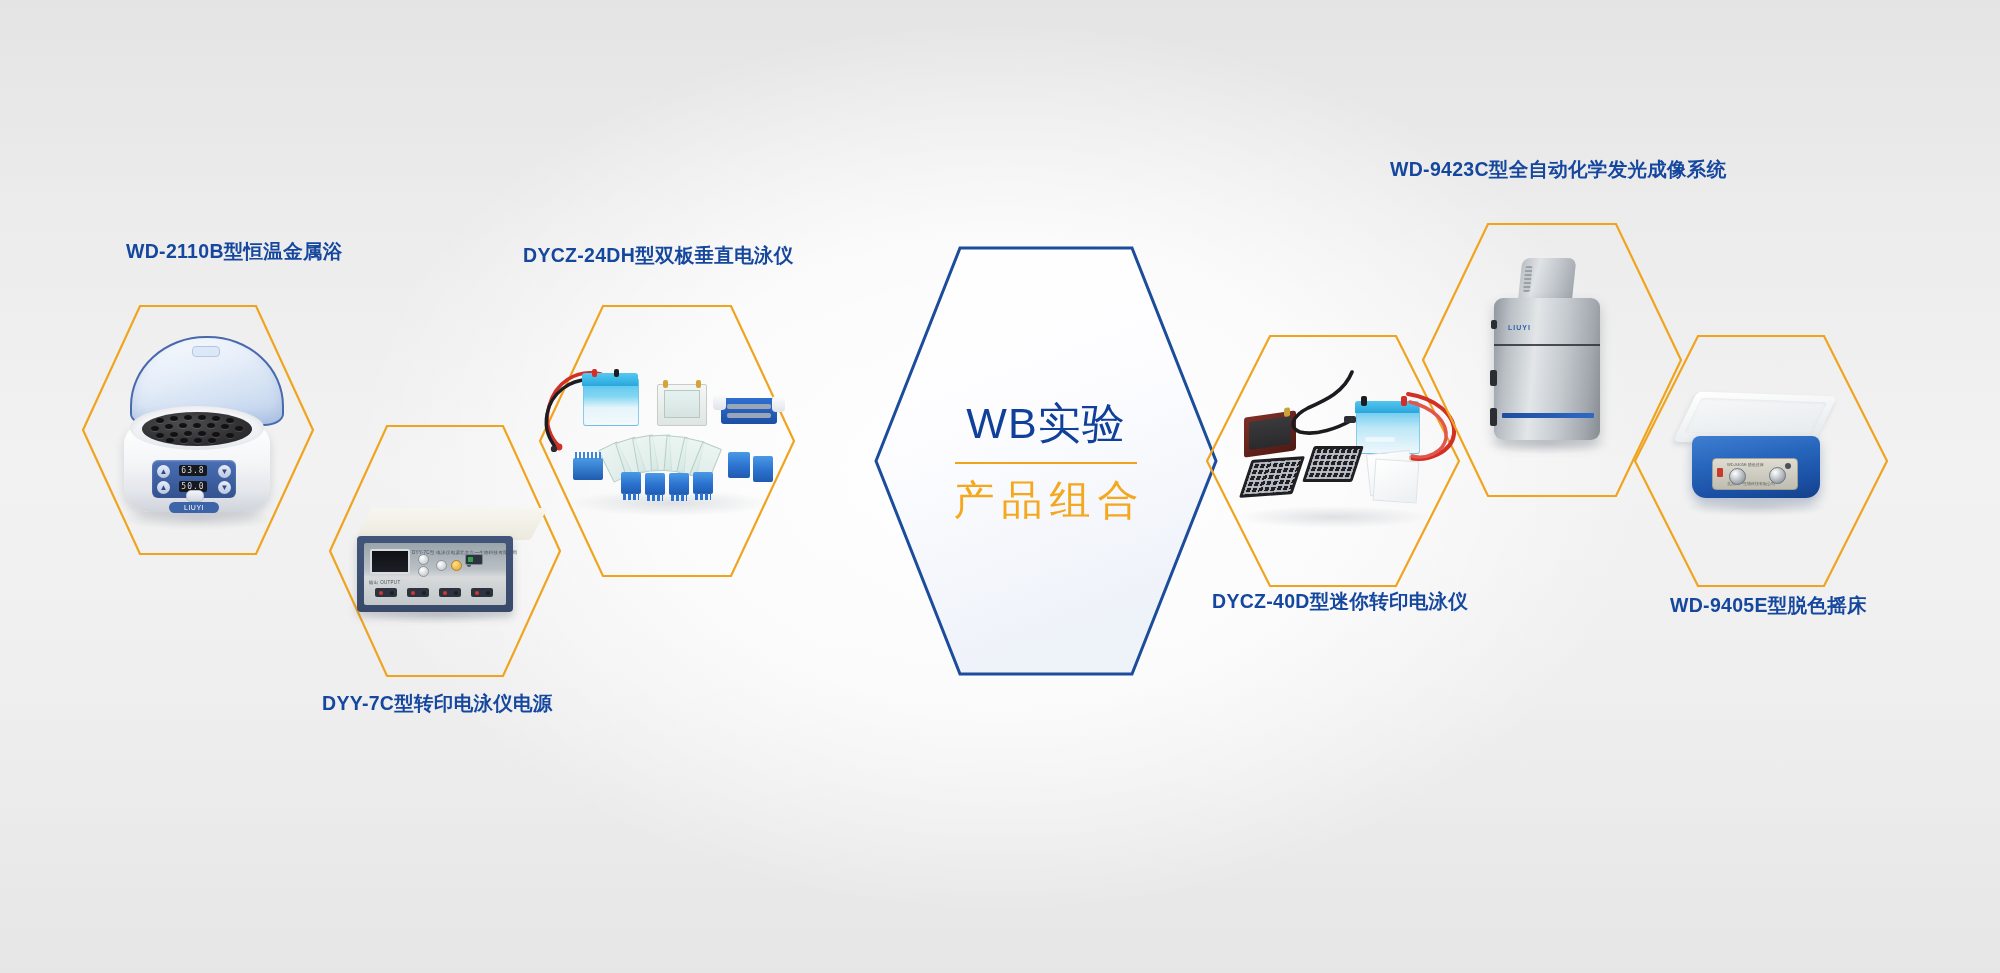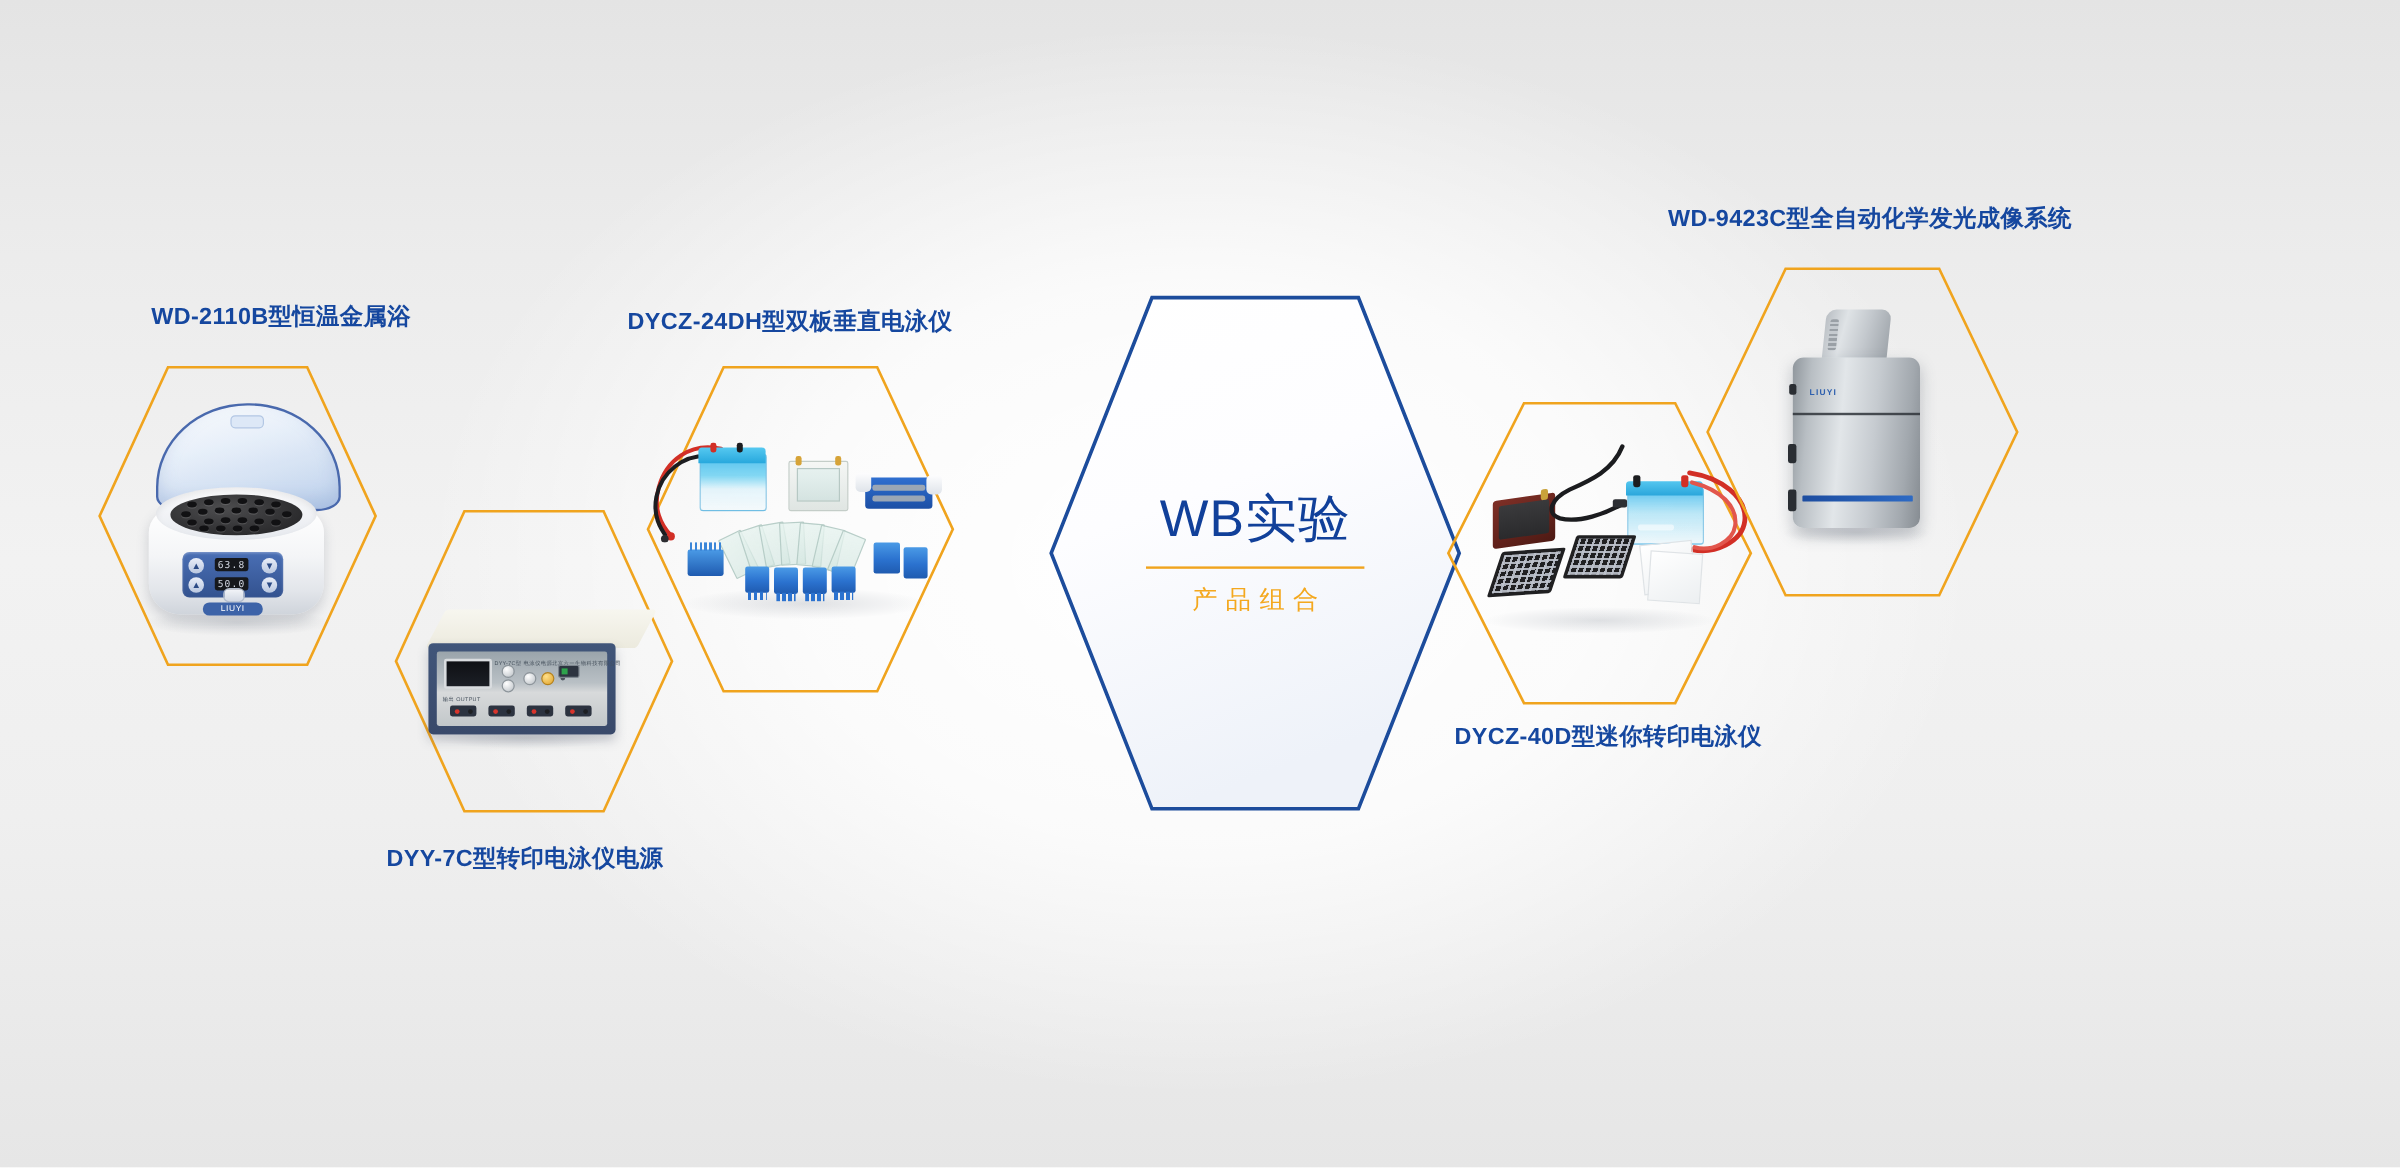--- a/index.html
+++ b/index.html
@@ -52,21 +52,21 @@
     line-height: 1;
     white-space: nowrap;
   }
   .center-rule {
     width: 182px;
     height: 2px;
     background: #f0a41e;
     margin: 17px 0 16px 0;
   }
   .center-sub {
-    font-size: 21px;
+    font-size: 41px;
     color: #f4a81e;
     letter-spacing: 7px;
     line-height: 1;
     white-space: nowrap;
     text-indent: 7px;
   }
 
   
   .node {
     position: absolute;
@@ -77,21 +77,20 @@
     top: 0;
   }
   .node .hexwrap svg { display: block; }
   .node .label {
     position: absolute;
     white-space: nowrap;
     color: #15479f;
     font-weight: bold;
     font-size: 19.5px;
     letter-spacing: 0.3px;
-    margin-top: 12px;
   }
   .node .photo {
     position: absolute;
     pointer-events: none;
   }
 
   
   .sh { position: absolute; }
 
   
@@ -603,14 +602,39 @@
         <div class="im-seam"></div>
         <div class="im-logo">LIUYI</div>
         <div class="im-stripe"></div>
         <div class="im-port" style="left:-3px; top:22px; width:6px; height:9px;"></div>
         <div class="im-port" style="left:-4px; top:72px; width:7px; height:16px;"></div>
         <div class="im-port" style="left:-4px; top:110px; width:7px; height:18px;"></div>
       </div>
     </div>
   </div>
 
+  <div class="node" style="left:1630px; top:330px; width:280px; height:270px;">
+    <div class="hexwrap">
+      <svg width="262" height="262" viewBox="0 0 262 262" xmlns="http://www.w3.org/2000/svg">
+        <polygon points="5,131 68,6 194,6 257,131 194,256 68,256" fill="none" stroke="#f0a41e" stroke-width="2.2"></polygon>
+      </svg>
+    </div>
+    <div class="label" style="left:40px; top:262px;">WD-9405E型脱色摇床</div>
+
+    <div class="photo" style="left:38px; top:44px; width:190px; height:160px;">
+      <div class="pshadow" style="left:18px; top:124px; width:140px; height:18px;"></div>
+      <div class="sh sk-tray">
+        <div class="sk-tray-in"></div>
+      </div>
+      <div class="sh sk-base">
+        <div class="sk-panel">
+          <div class="sk-logo"></div>
+          <div class="sk-mark" style="left:14px; top:3px;">WD-9405E 脱色摇床</div>
+          <div class="sk-mark" style="left:14px; bottom:3px;">北京六一生物科技有限公司</div>
+          <div class="sk-knob" style="left:16px; top:9px;"></div>
+          <div class="sk-knob" style="left:56px; top:8px;"></div>
+          <div class="sk-light"></div>
+        </div>
+      </div>
+    </div>
+  </div>
 
 </div>
 
 </body></html>

